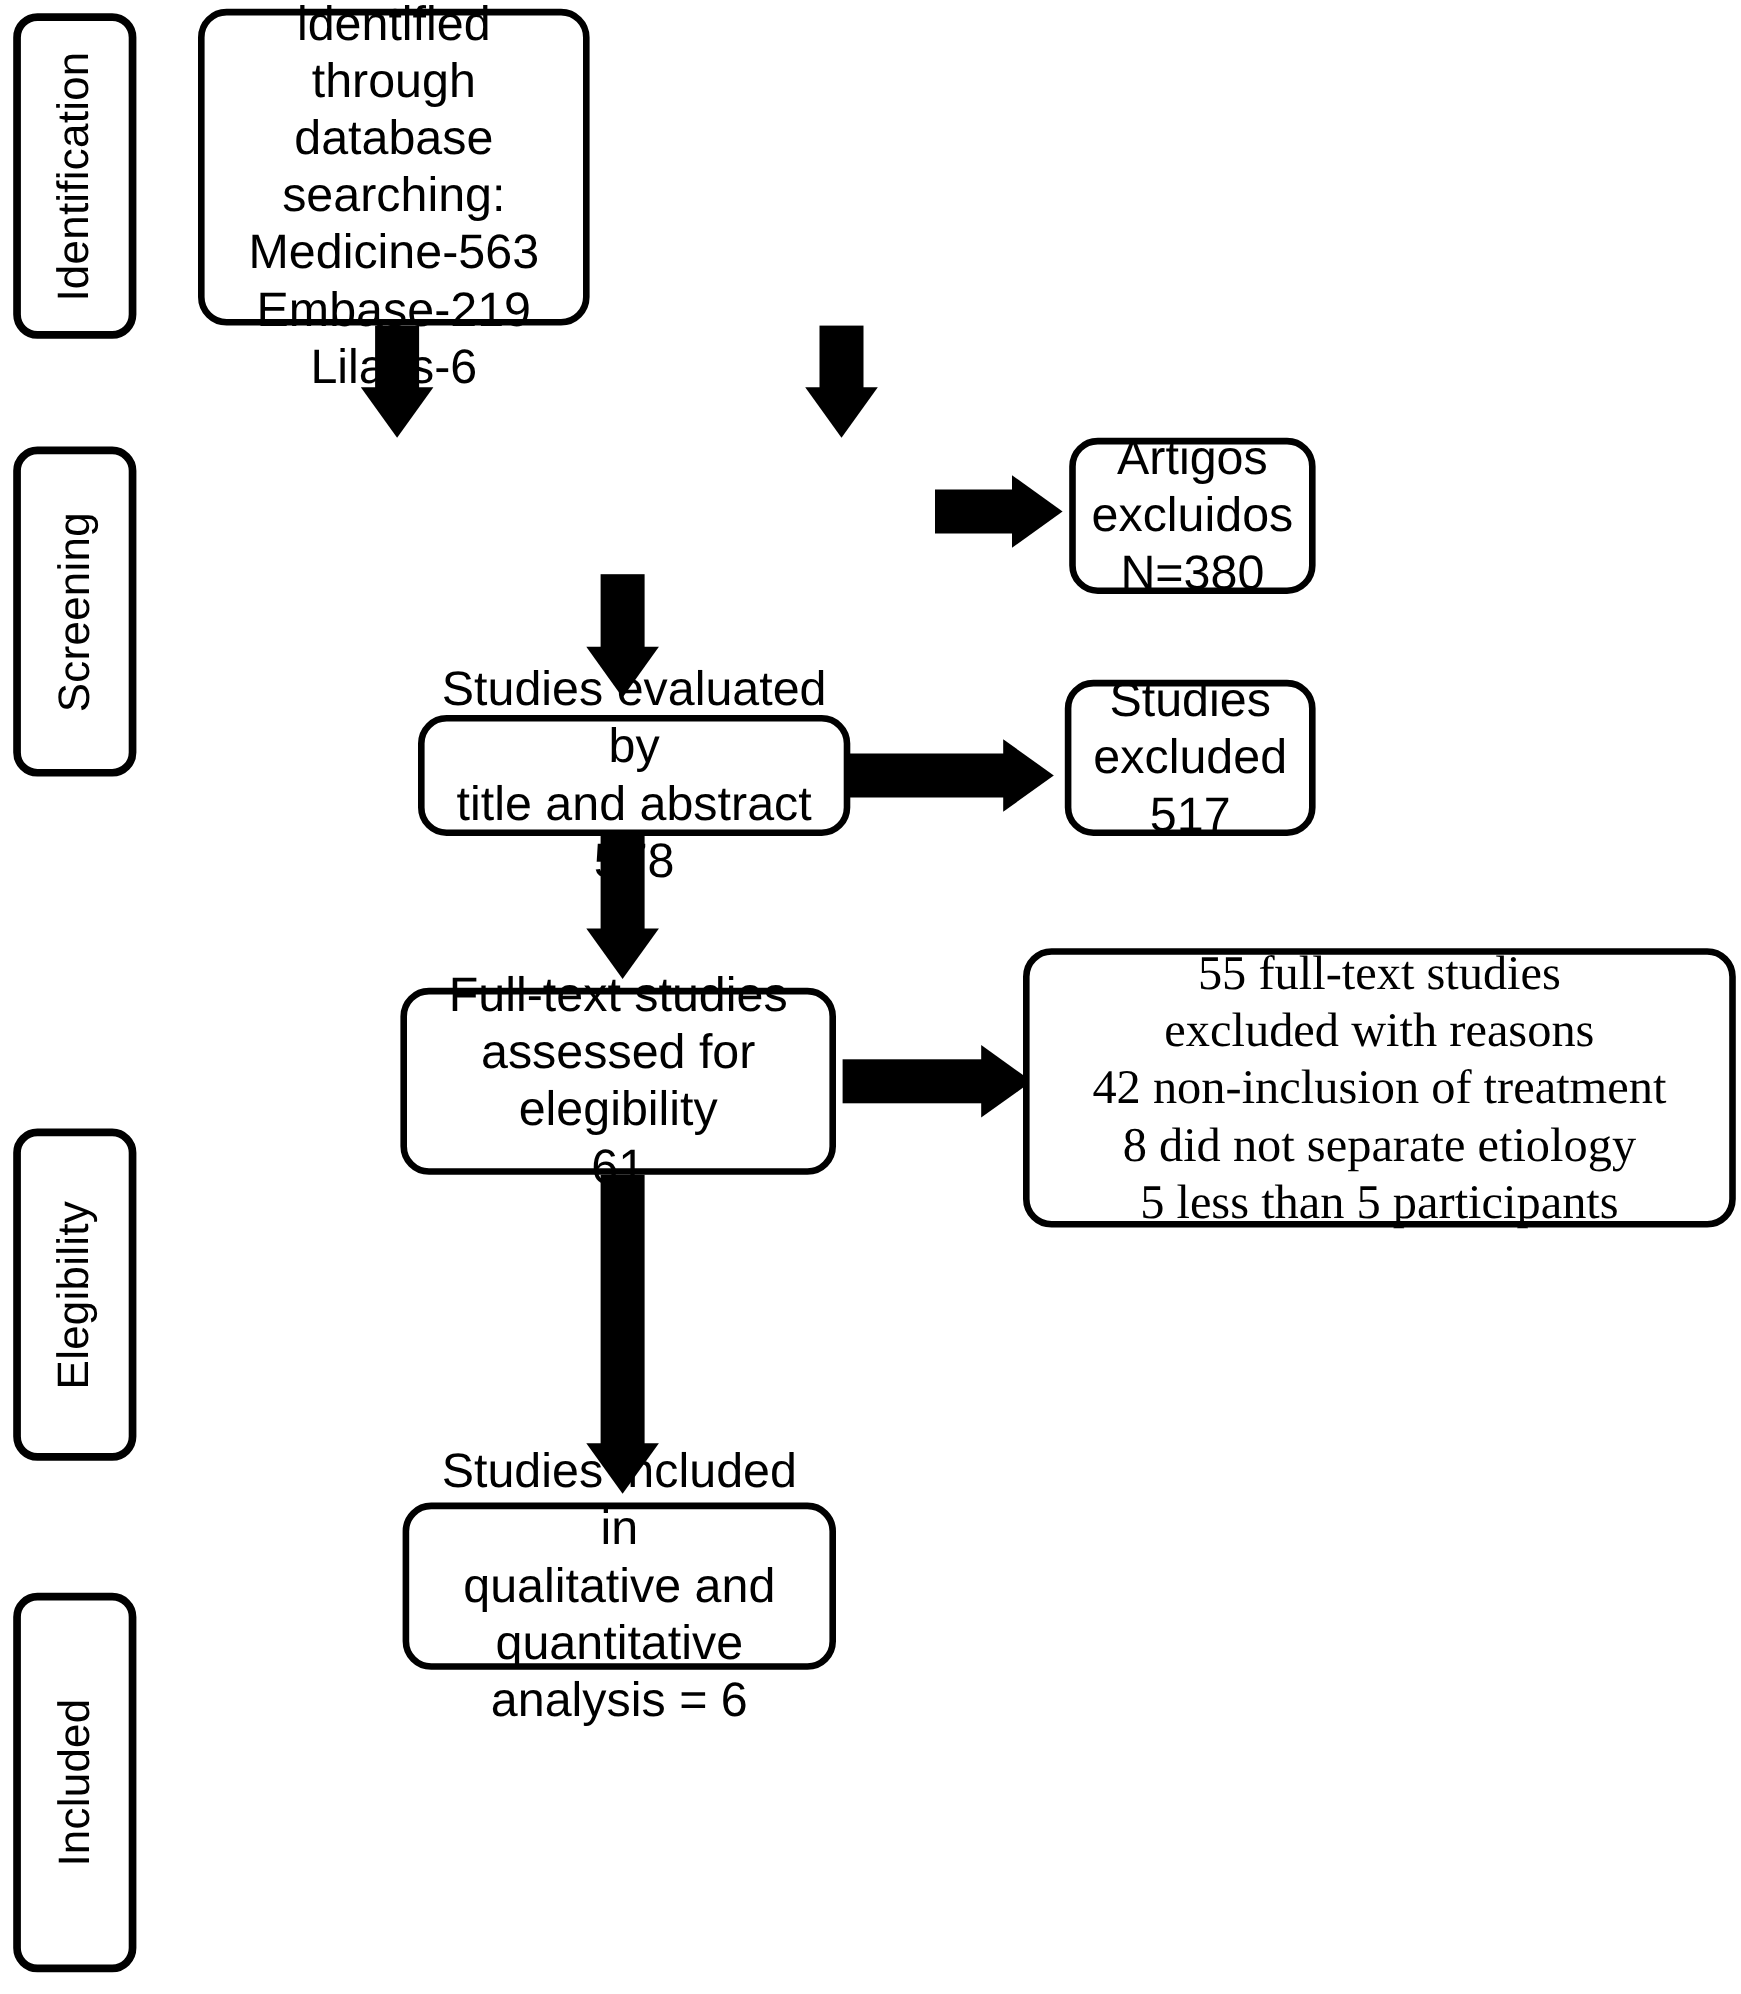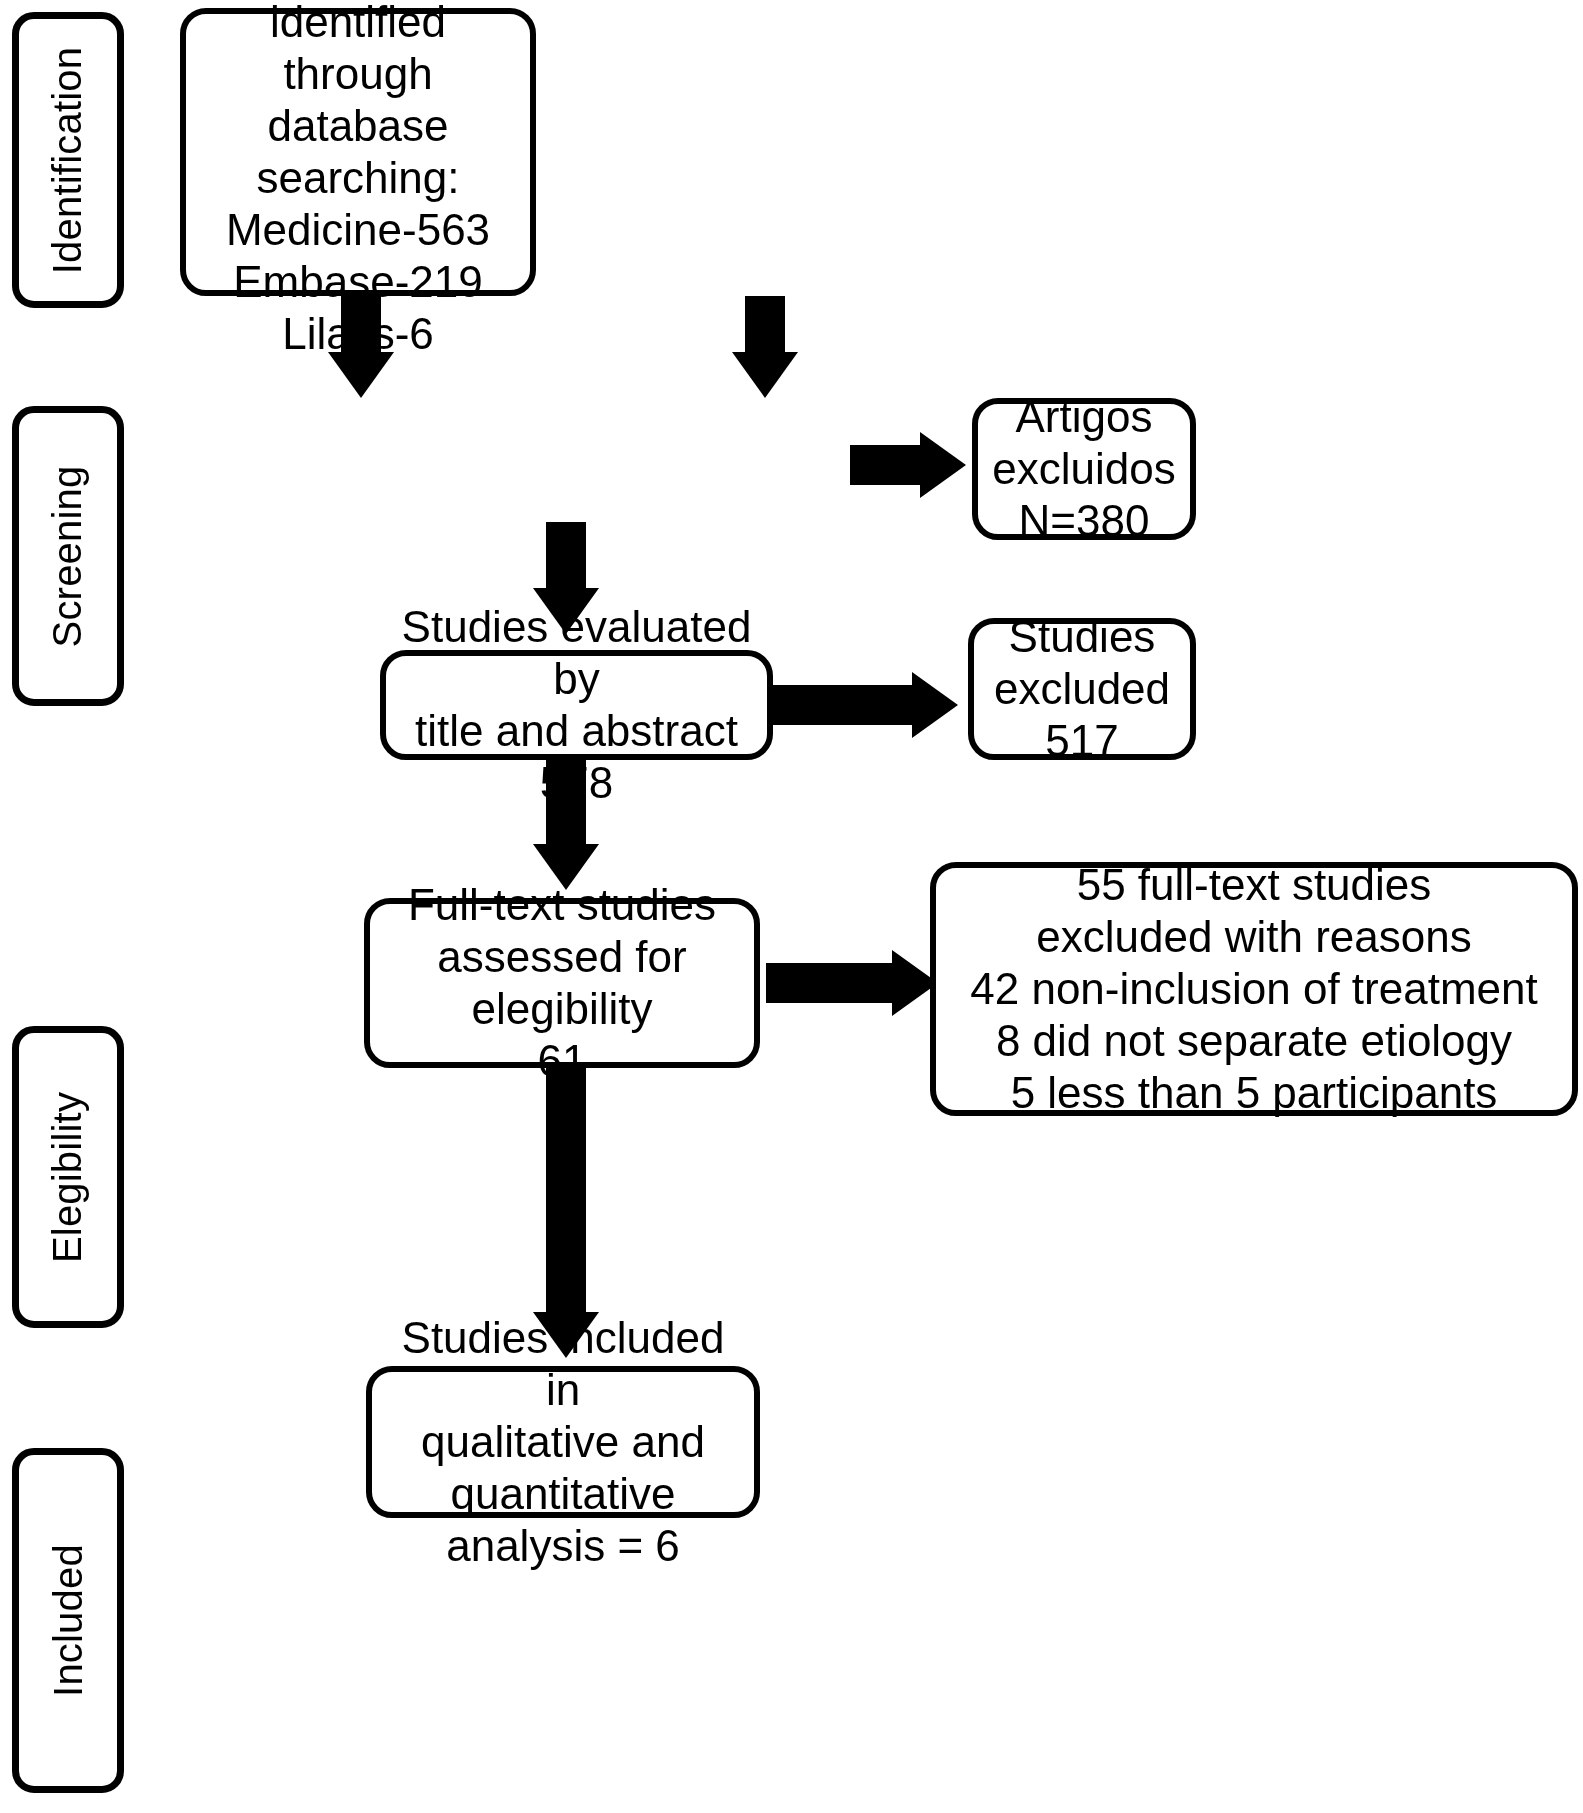--- a/index.html
+++ b/index.html
@@ -187,21 +187,21 @@
     <span class="txt">Full-text studies
 assessed for elegibility
 61</span>
   </div>
 
   <div class="arrow-right" style="left:766px; top:950px; width:172px; height:66px;">
     <div class="shaft" style="width:132px; height:40px;"></div>
     <div class="head"></div>
   </div>
 
-  <div class="box node" style="left:930px; top:862px; width:648px; height:254px;">
+  <div class="box node" style="left:930px; top:862px; width:648px; height:254px;font-family:Liberation Serif, serif;">
     <span class="txt">55 full-text studies
 excluded with reasons
 42 non-inclusion of treatment
 8 did not separate etiology
 5 less than 5 participants</span>
   </div>
 
   <div class="arrow-down" style="left:523px; top:1068px; width:86px; height:290px;">
     <div class="shaft" style="width:40px; height:250px;"></div>
     <div class="head"></div>

